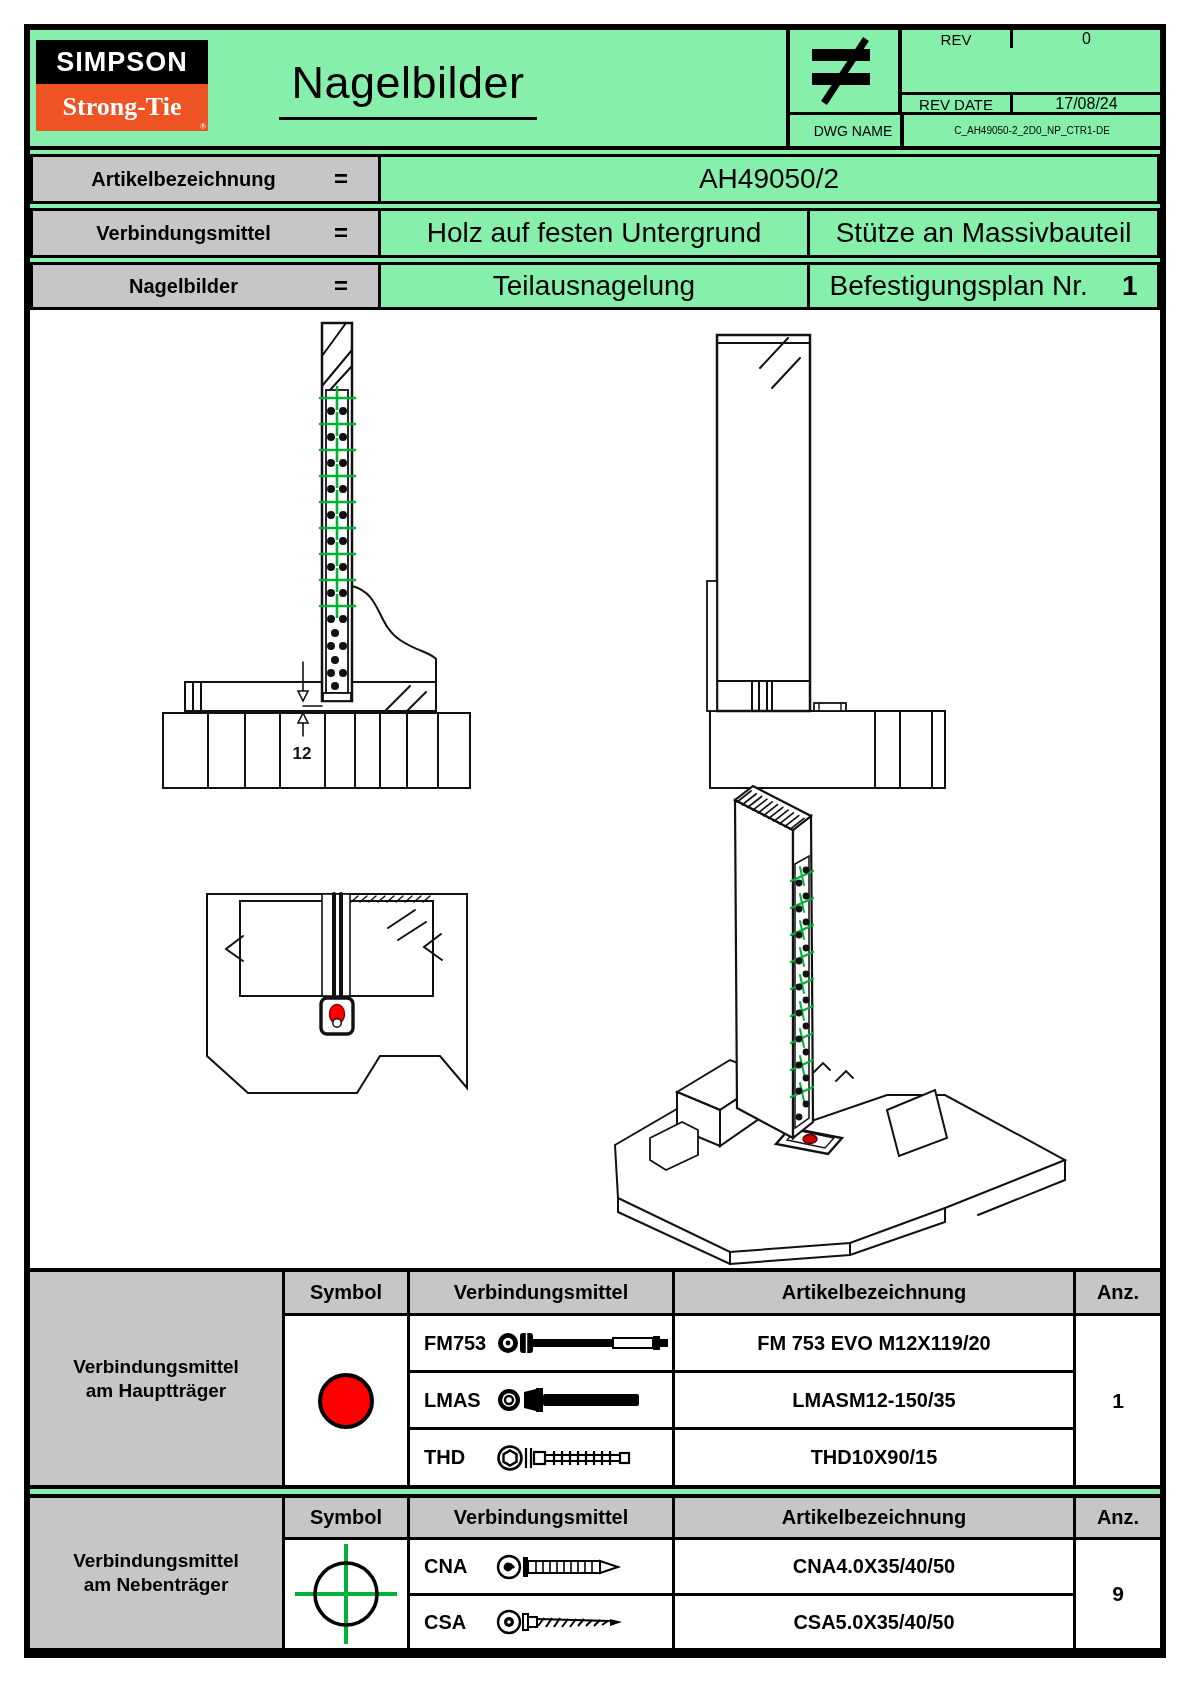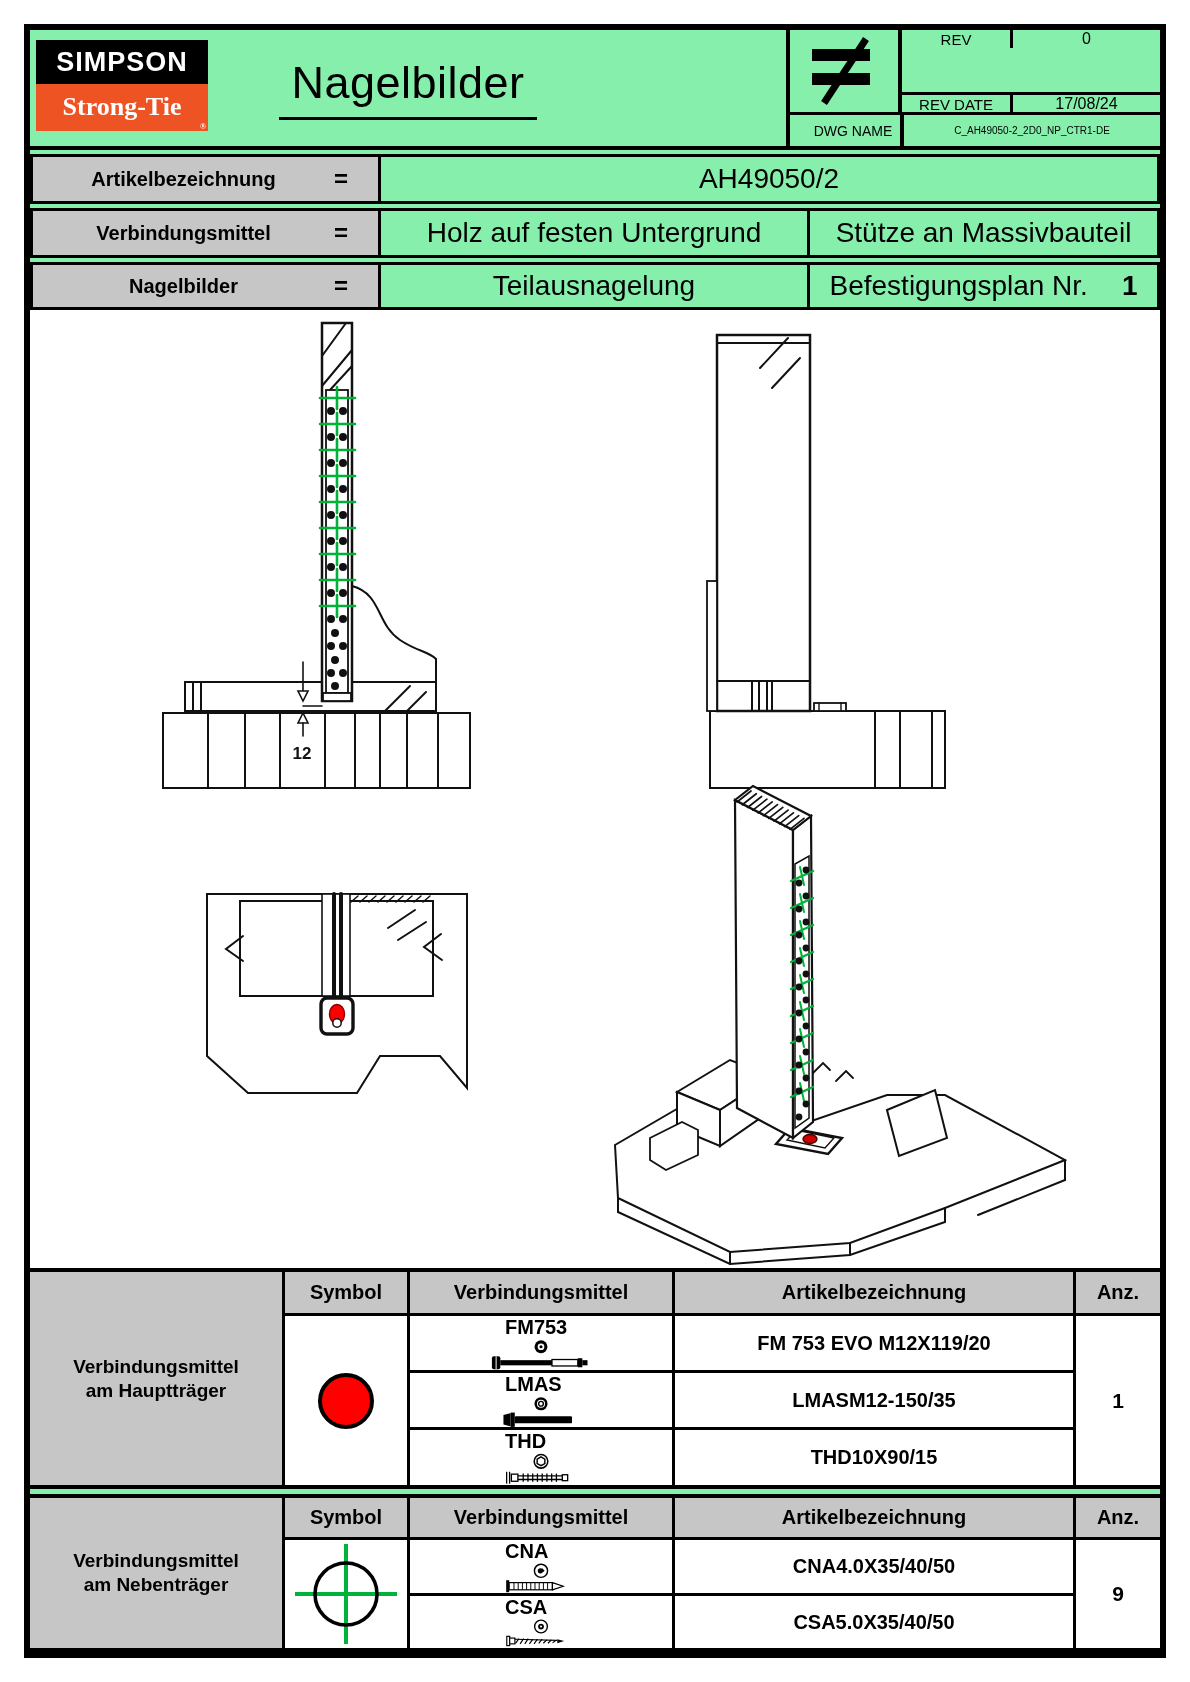--- a/index.html
+++ b/index.html
@@ -48,21 +48,21 @@
   .ftable.t1{grid-template-rows:44px 57px 57px 55px;}
   .ftable.t2{grid-template-rows:42px 56px 52px;margin-top:5px;}
   .fc{box-sizing:border-box;display:flex;align-items:center;justify-content:center;background:#fff;}
   .gray{background:#c6c6c6;}
   .glabel{grid-column:1;flex-direction:column;font-weight:bold;font-size:19px;line-height:1.25;border-right:3px solid #000;}
   .t1 .glabel{grid-row:1/5;} .t2 .glabel{grid-row:1/4;}
   .hcell{font-weight:bold;font-size:20px;border-right:3px solid #000;border-bottom:3px solid #000;}
   .hcell.end{border-right:none;}
   .symcell{grid-column:2;border-right:3px solid #000;}
   .t1 .symcell{grid-row:2/5;} .t2 .symcell{grid-row:2/4;}
-  .vmcell{border-right:3px solid #000;border-bottom:3px solid #000;justify-content:flex-start;padding-left:0;gap:0;flex-direction:column;}
+  .vmcell{border-right:3px solid #000;border-bottom:3px solid #000;justify-content:flex-start;padding-left:14px;gap:0;}
   .artcell{border-right:3px solid #000;border-bottom:3px solid #000;font-weight:bold;font-size:20px;}
   .nobot{border-bottom:none;}
   .qtycell{grid-column:5;font-weight:bold;font-size:21px;}
   .t1 .qtycell{grid-row:2/5;} .t2 .qtycell{grid-row:2/4;}
   .code{font-weight:bold;font-size:20px;min-width:72px;}
   .red-circle{width:56px;height:56px;border-radius:50%;background:#ff0000;border:4px solid #000;box-sizing:border-box;}
 </style>
 </head>
 <body>
 

